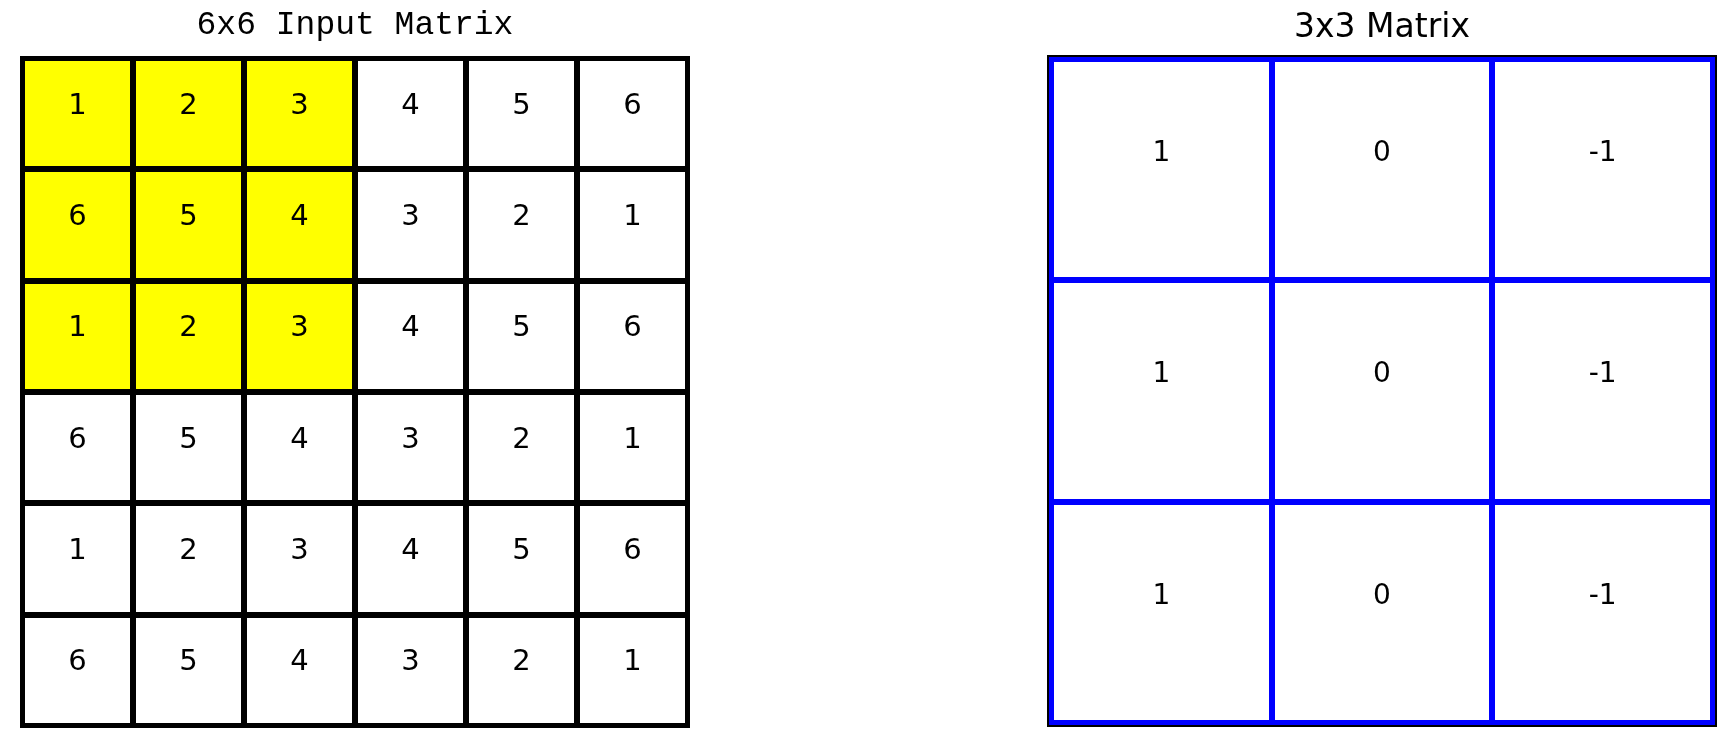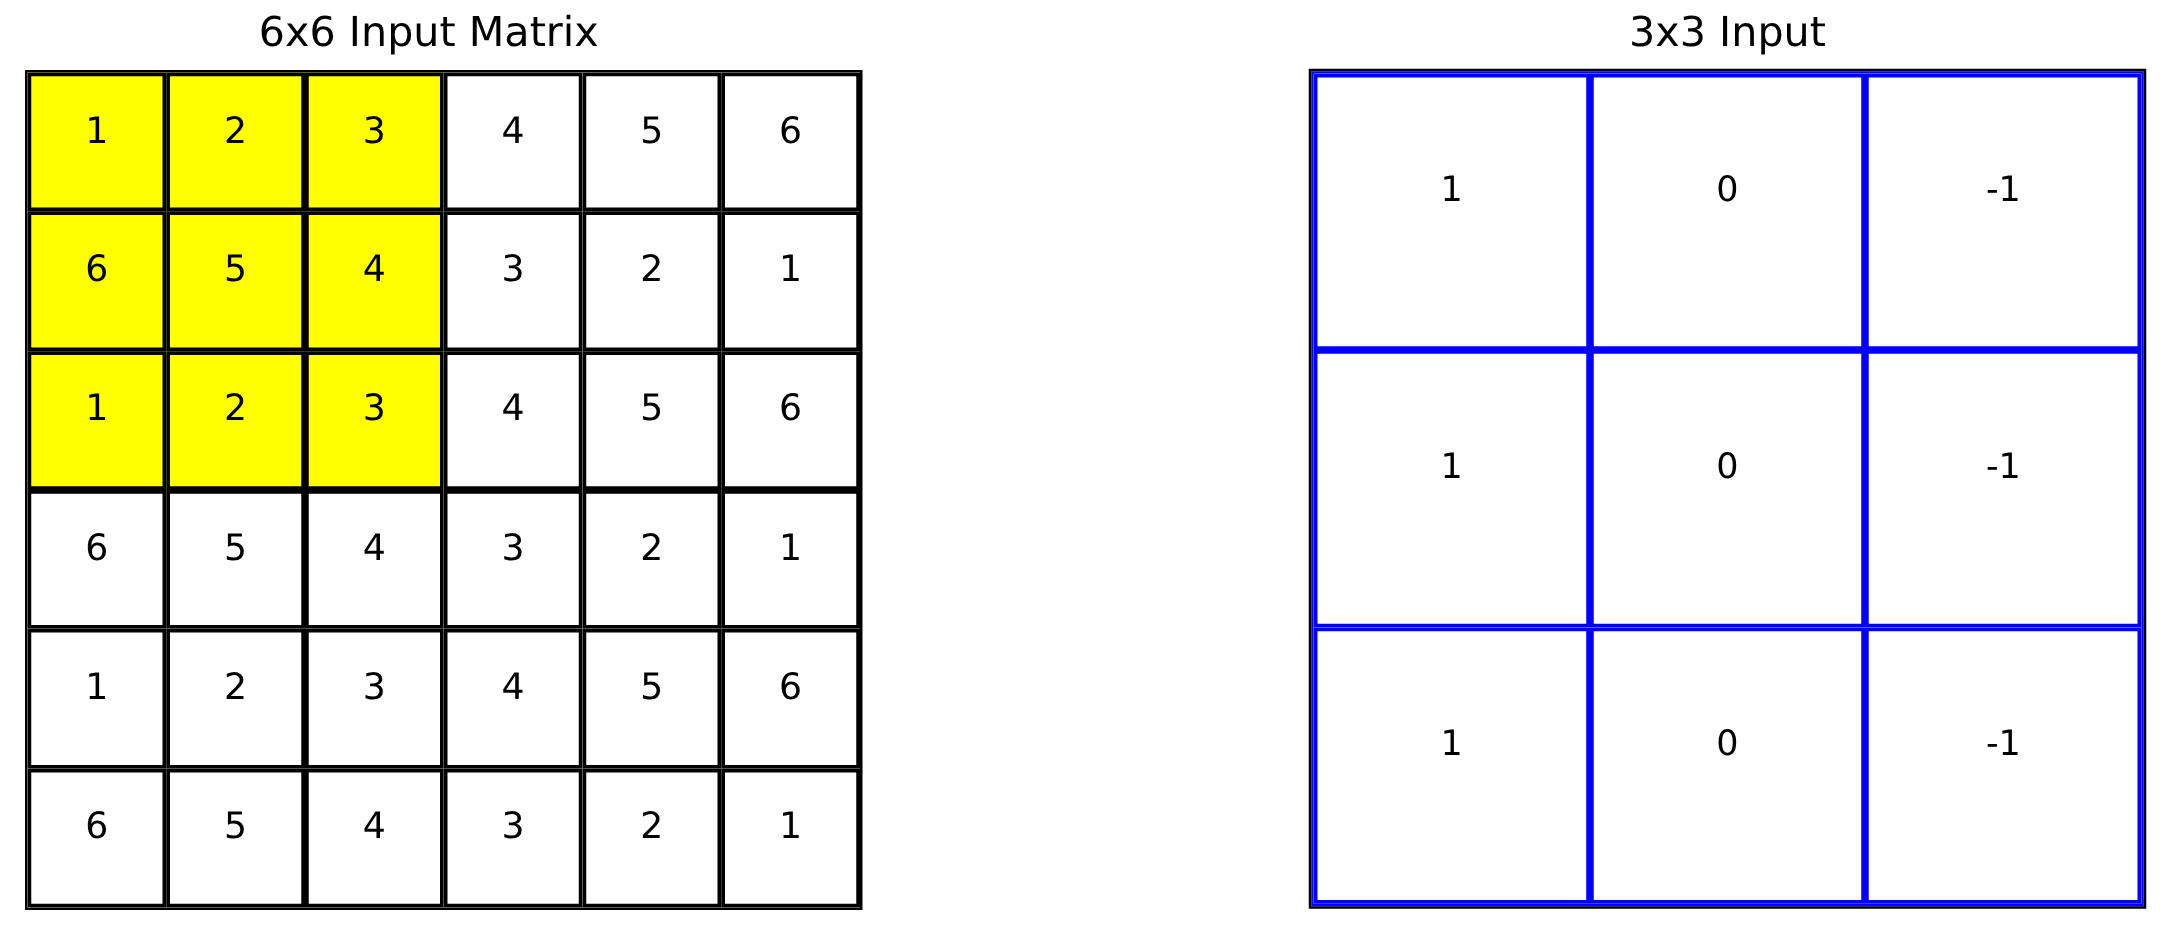--- a/index.html
+++ b/index.html
@@ -17,21 +17,21 @@
   }
   .panel-title {
     position: absolute;
     top: 6px;
     text-align: center;
     font-size: 33px;
     line-height: 40px;
     color: #000000;
     white-space: nowrap;
   }
-  #input-title  { left: 8px;   width: 670px; }
+  #input-title  { left: 20px;   width: 670px; font-family: Liberation Mono, monospace; }
   #kernel-title { left: 1047px; width: 670px; }
 
   
   #input-grid {
     position: absolute;
     left: 20px;
     top: 56px;
     width: 670px;
     height: 672px;
     box-sizing: border-box;
@@ -192,21 +192,21 @@
       <span class="val" style="color: rgb(0, 0, 0);">3</span>
     </div>
     <div class="input-cell">
       <span class="val" style="color: rgb(0, 0, 0);">2</span>
     </div>
     <div class="input-cell">
       <span class="val" style="color: rgb(0, 0, 0);">1</span>
     </div>
   </div>
 
-<div class="panel-title" id="kernel-title">3x3 Input</div>
+<div class="panel-title" id="kernel-title">3x3 Matrix</div>
 
 <div id="kernel-outer">
   <div id="kernel-grid">
       <div class="kernel-cell" style="background: rgb(255, 255, 255);">
         <span class="val" style="color: rgb(0, 0, 0);">1</span>
       </div>
       <div class="kernel-cell" style="background: rgb(255, 255, 255);">
         <span class="val" style="color: rgb(0, 0, 0);">0</span>
       </div>
       <div class="kernel-cell" style="background: rgb(255, 255, 255);">

